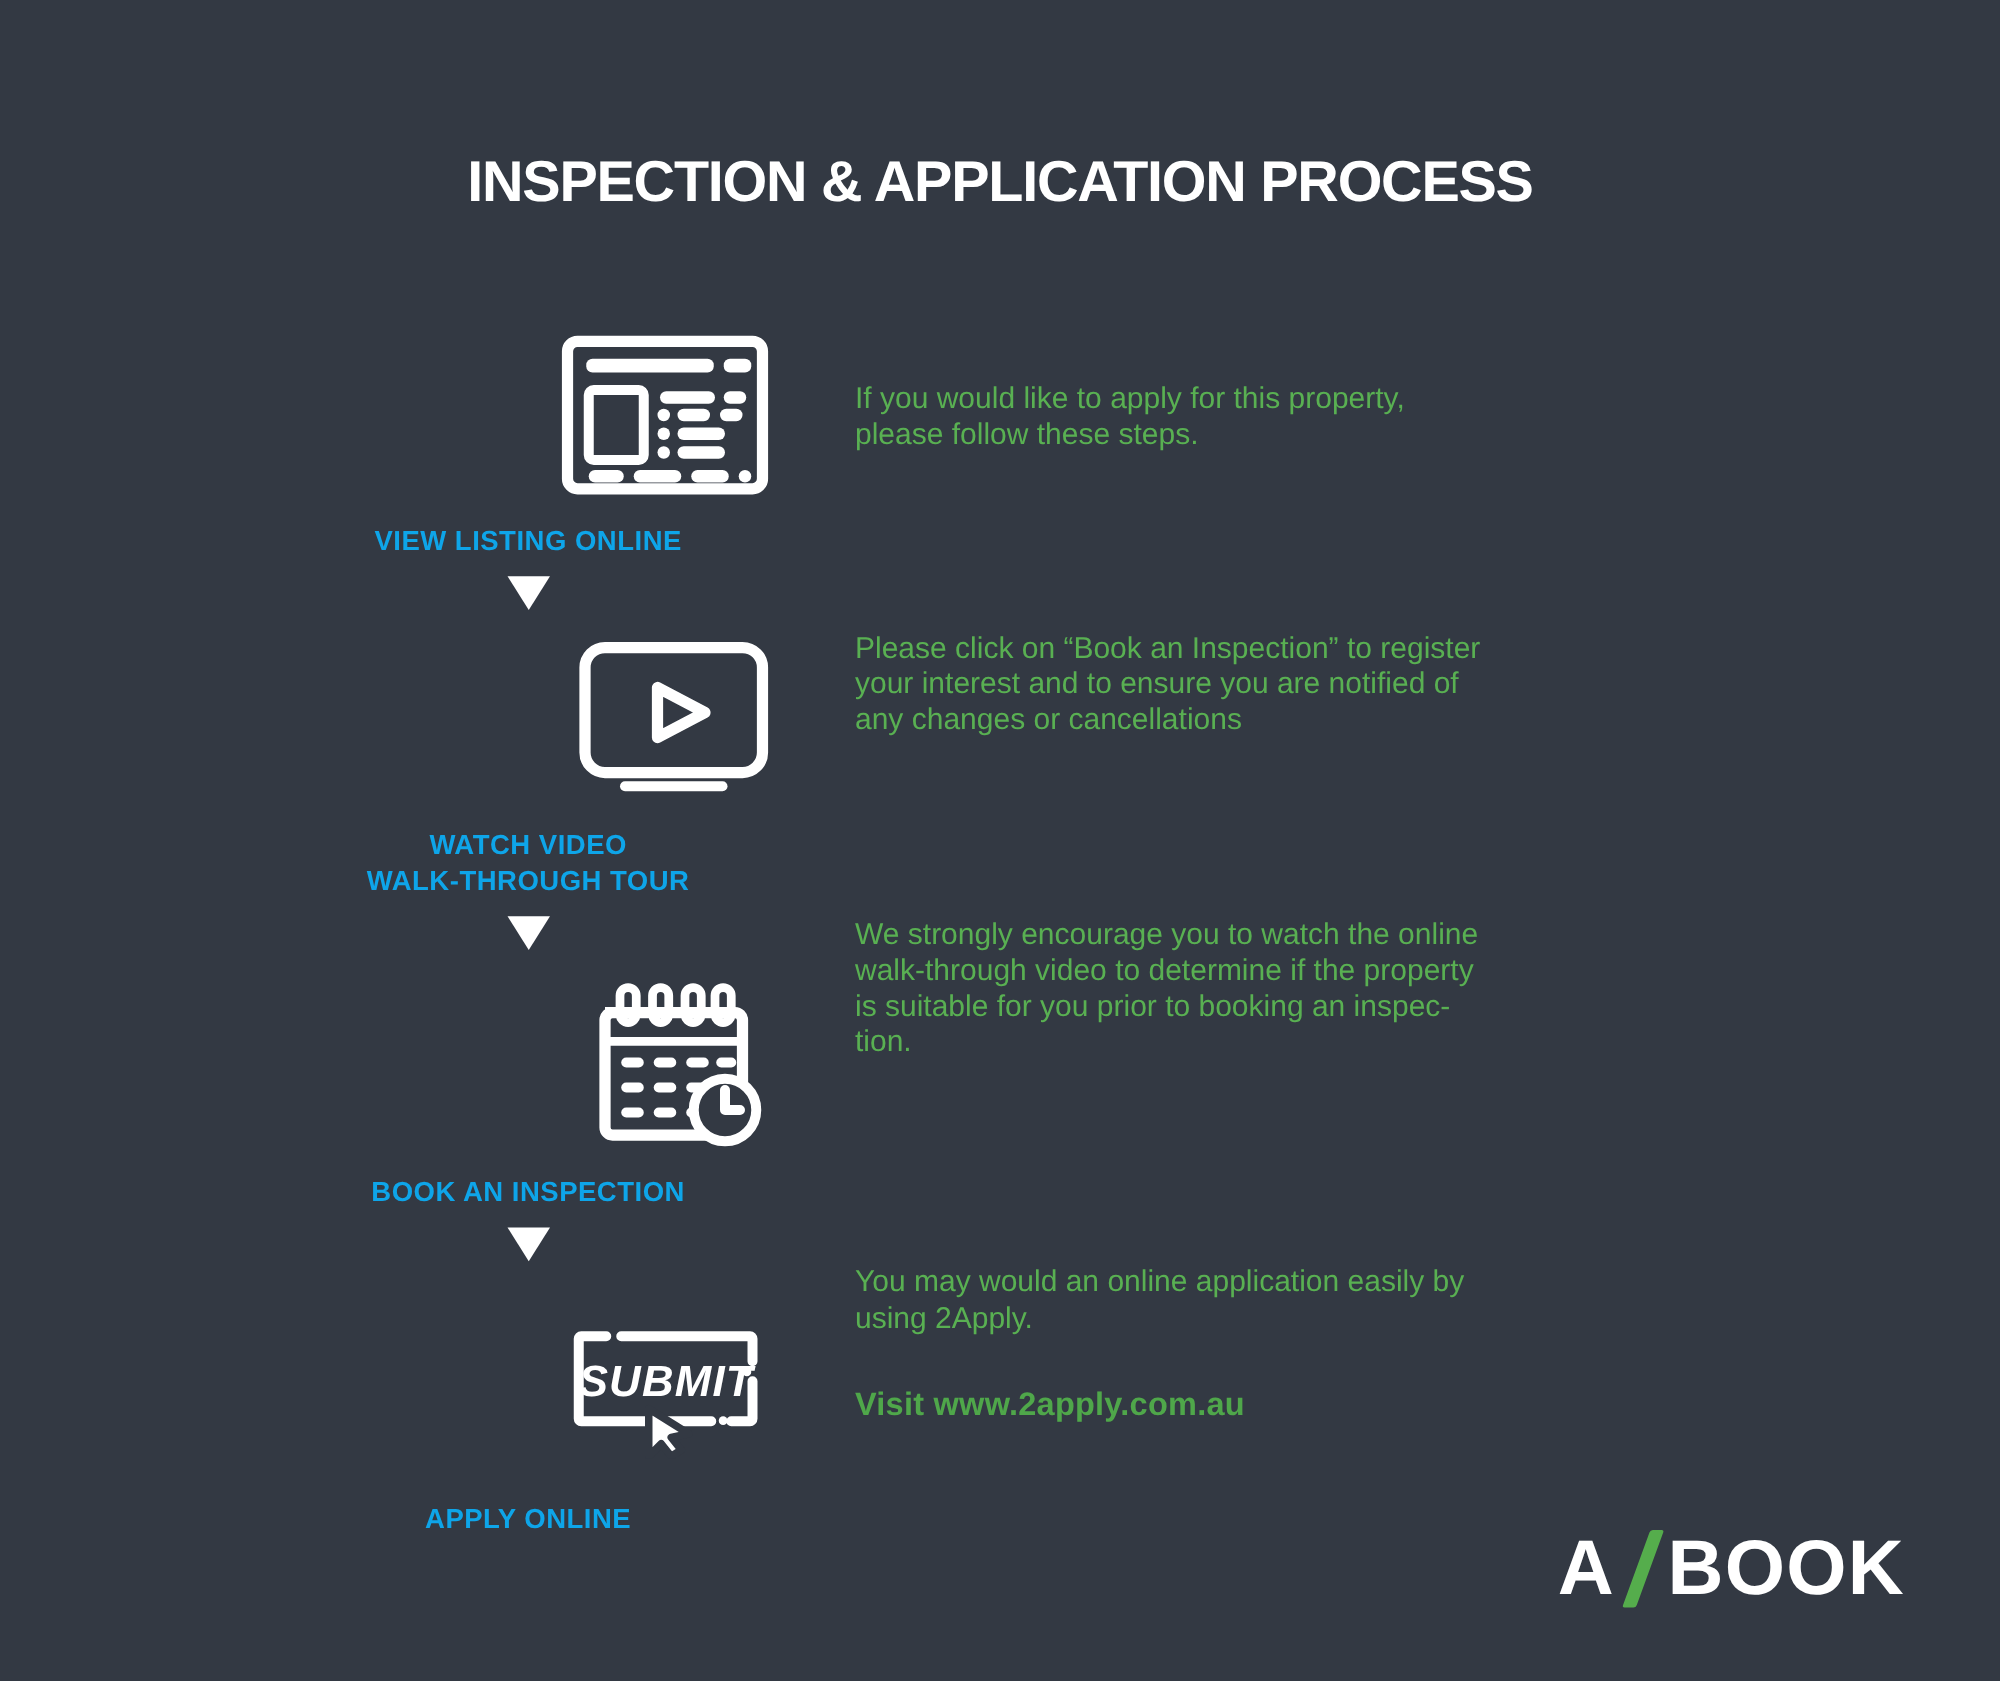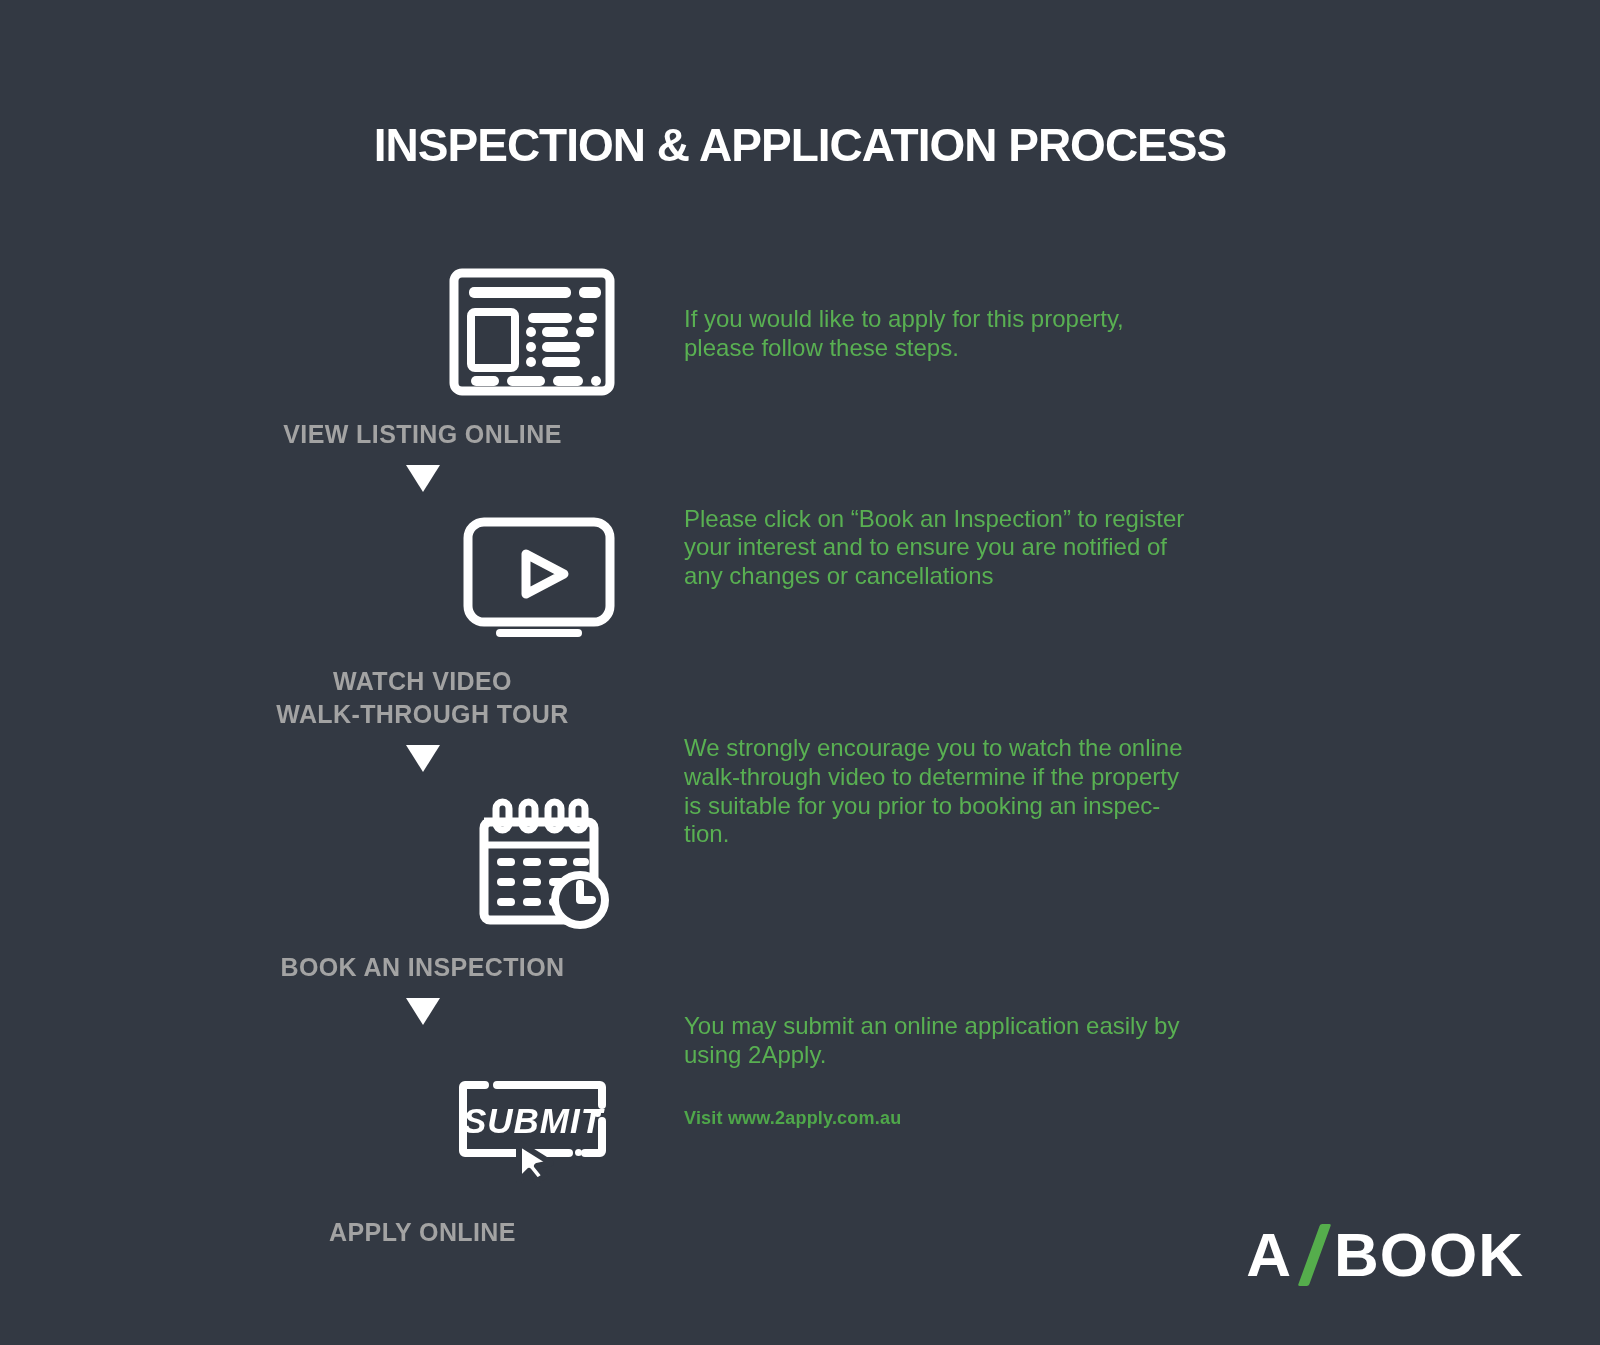--- a/index.html
+++ b/index.html
@@ -53,22 +53,22 @@
 
   .step-icon {
     height: 140px;
     display: flex;
     align-items: center;
     justify-content: flex-end;
     font-style: italic;
   }
 
   .step-label {
-    color: #a3a3a3;
-    font-size: 25px;
+    color: #0ea5e9;
+    font-size: 22px;
     font-weight: 700;
     letter-spacing: 0.4px;
     line-height: 1.32;
     margin-top: 16px;
     white-space: pre-line;
   }
 
   .arrow {
     height: 54px;
     display: flex;
@@ -105,21 +105,21 @@
     white-space: pre-line;
   }
 
   .p1 { margin-top: 43px; }
   .p2 { margin-top: 143px; }
   .p3 { margin-top: 142px; }
   .p4 { margin-top: 163px; }
 
   .visit {
     color: #4fa74a;
-    font-size: 18px;
+    font-size: 26px;
     font-weight: 700;
     margin-top: 38px;
     letter-spacing: 0.2px;
   }
 
   
   .logo {
     position: absolute;
     right: 76px;
     bottom: 55px;
@@ -272,21 +272,21 @@
   <div class="copy">
     <div class="para p1">If you would like to apply for this property,
 please follow these steps.</div>
     <div class="para p3">Please click on “Book an Inspection” to register
 your interest and to ensure you are notified of
 any changes or cancellations</div>
     <div class="para p2">We strongly encourage you to watch the online
 walk-through video to determine if the property
 is suitable for you prior to booking an inspec-
 tion.</div>
-    <div class="para p4">You may submit an online application easily by
+    <div class="para p4">You may would an online application easily by
 using 2Apply.</div>
     <div class="visit">Visit www.2apply.com.au</div>
   </div>
 
   <div class="logo">
     <span class="logo-a">A</span>
     <span class="logo-slash"></span>
     <span class="logo-real">BOOK</span>
   </div>
 

